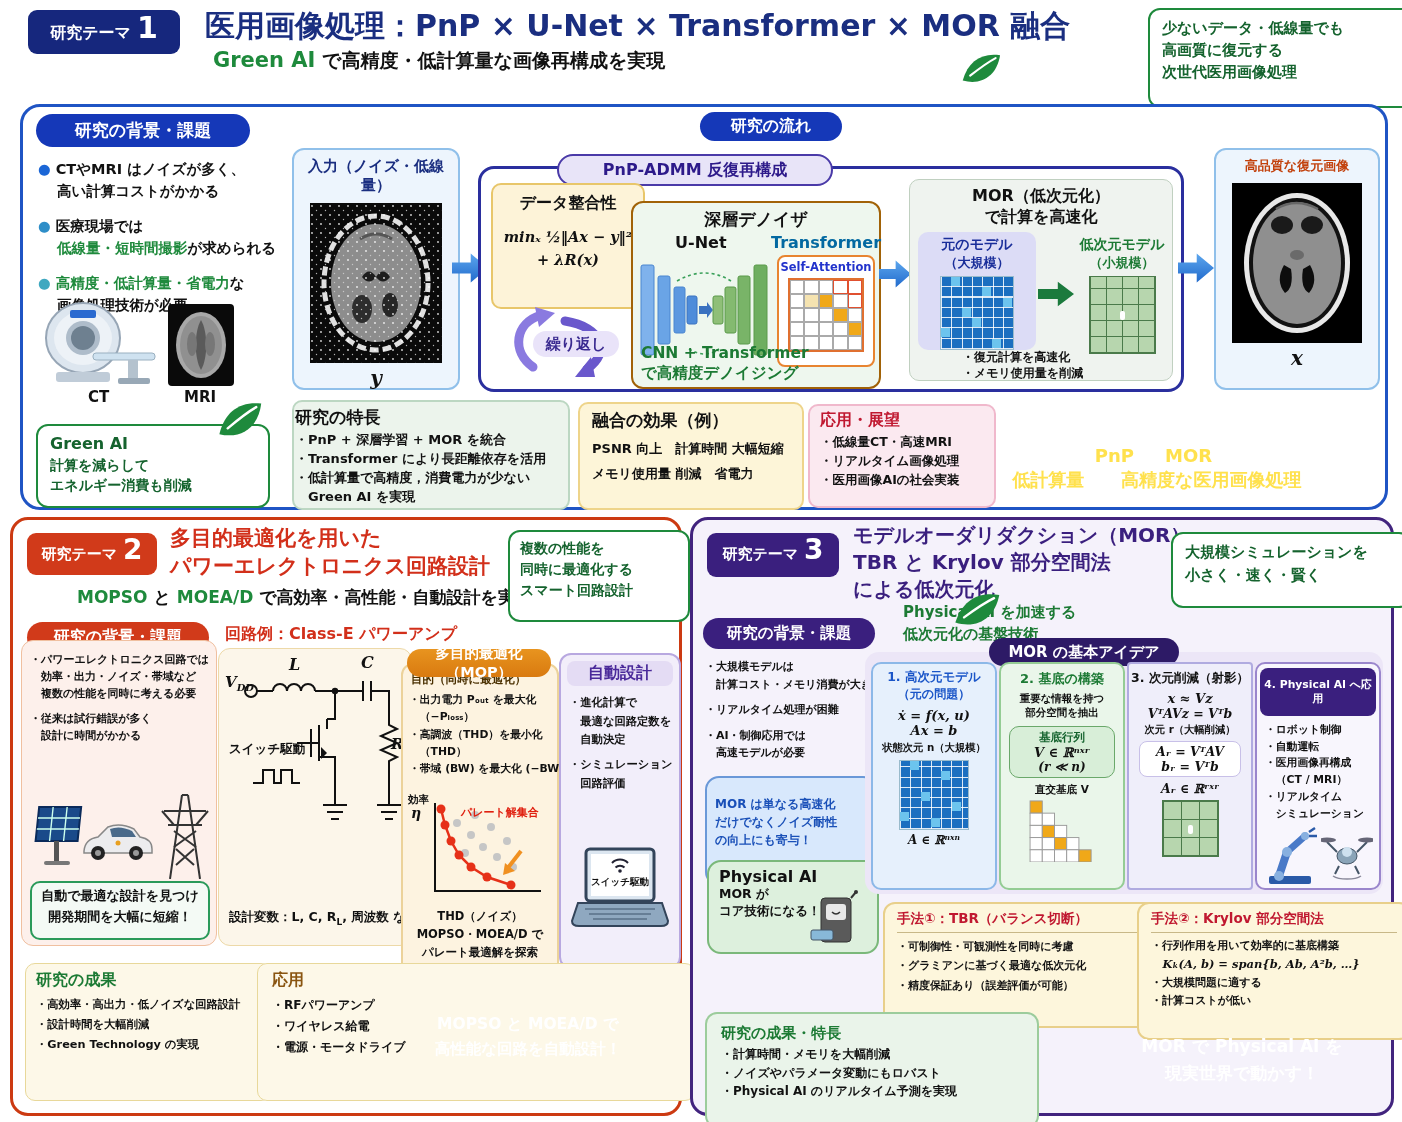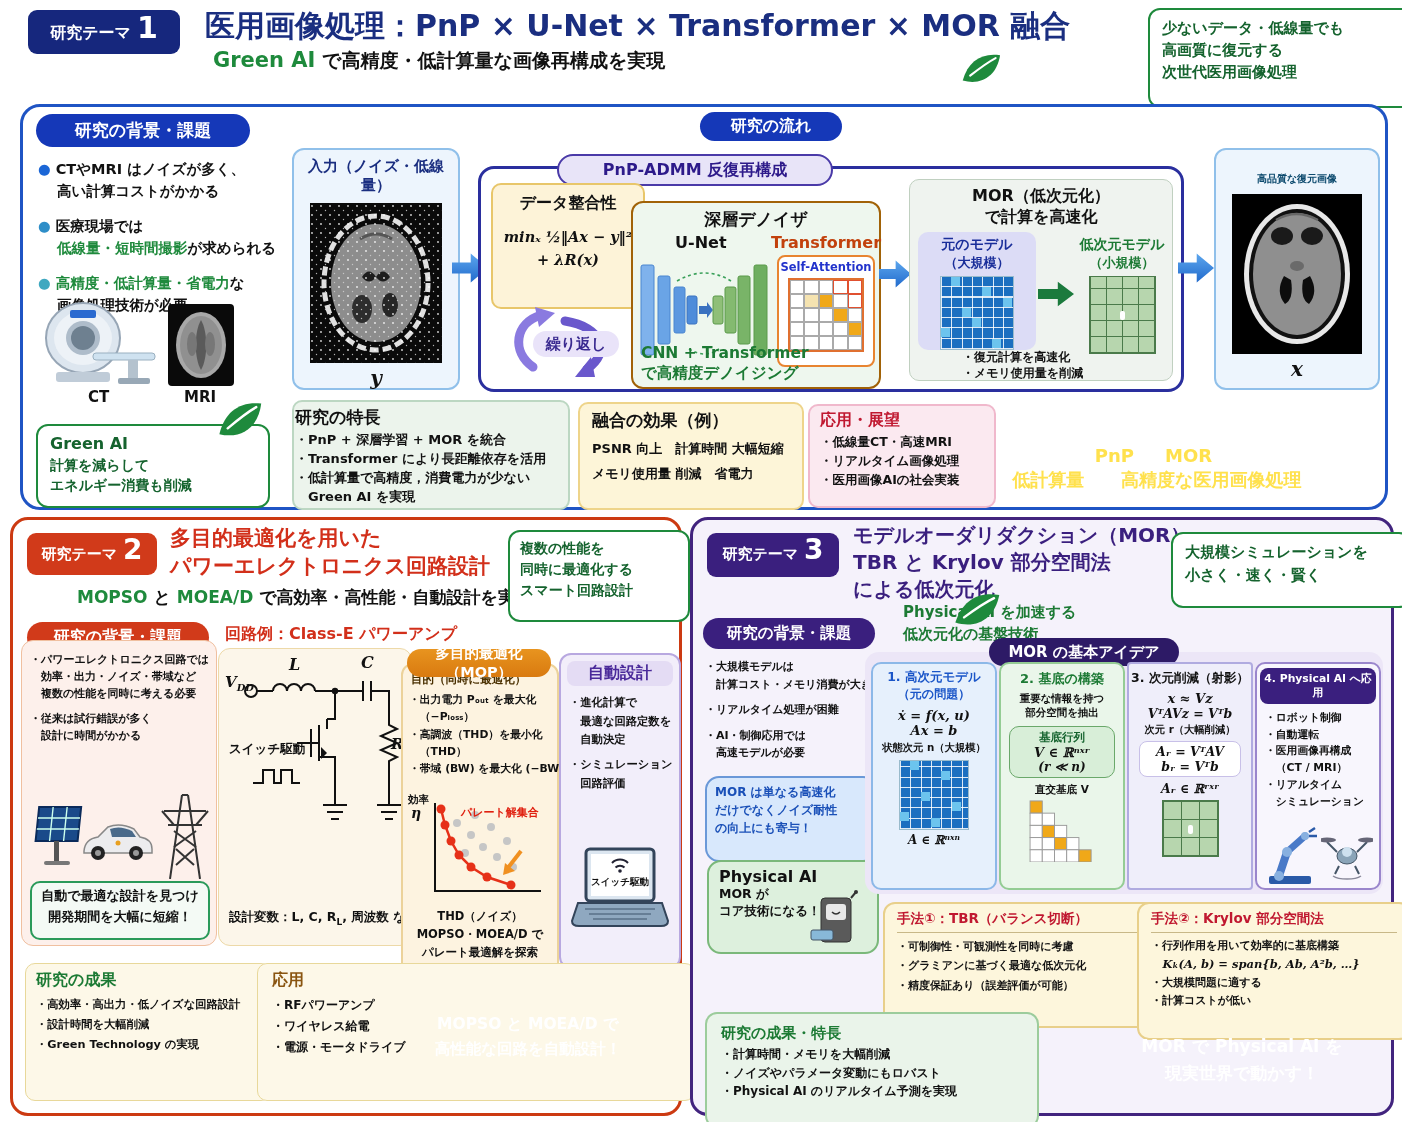--- a/index.html
+++ b/index.html
@@ -141,21 +141,21 @@
     <path d="M66 16 C 104 22 112 48 88 64" stroke="#6a58cc" stroke-width="9" fill="none" stroke-linecap="round"></path>
     <polygon points="96,72 76,72 92,52" fill="#6a58cc"></polygon>
   </svg>
   <div class="abs pill" style="left:52px;top:162px;width:86px;height:26px;background:#e9e3f9;color:#3a2a90;font-size:15px">
         <span>繰り返し</span>
       </div>
 
   <div class="abs" style="left:150px;top:32px;width:246px;height:184px;background:#eef7ee;border:2px solid #a16207;border-radius:12px">
     <div class="ctr" style="margin-top:5px;font-size:17px">深層デノイザ</div>
     <div class="abs ln" style="left:42px;top:30px;font-size:16px">U-Net</div>
-    <div class="abs ln" style="left:138px;top:30px;font-size:16px;color:#c2410c">Transformer</div>
+    <div class="abs ln" style="left:138px;top:30px;font-size:16px;color:#0369a1">Transformer</div>
     <svg class="abs" style="left:6px;top:54px" width="132" height="108" viewBox="0 0 132 108">
       <rect x="2" y="8" width="13" height="90" rx="2" fill="#7fb2ec" stroke="#4a86d0"></rect>
       <rect x="19" y="19" width="12" height="68" rx="2" fill="#6aa4e6" stroke="#4a86d0"></rect>
       <rect x="35" y="30" width="11" height="46" rx="2" fill="#5c98e0" stroke="#4a86d0"></rect>
       <rect x="48" y="39" width="10" height="28" rx="2" fill="#4e8cda" stroke="#3a72c0"></rect>
       <polygon points="60,49 68,49 68,45 74,53 68,61 68,57 60,57" fill="#3a72c0"></polygon>
       <rect x="74" y="39" width="10" height="28" rx="2" fill="#8fbf78" stroke="#5a9a4a"></rect>
       <rect x="86" y="30" width="11" height="46" rx="2" fill="#84ba70" stroke="#5a9a4a"></rect>
       <rect x="99" y="19" width="12" height="68" rx="2" fill="#79b468" stroke="#5a9a4a"></rect>
       <rect x="115" y="8" width="13" height="90" rx="2" fill="#6eae60" stroke="#5a9a4a"></rect>
@@ -227,21 +227,21 @@
     <div class="abs" style="left:52px;top:170px;font-size:12px;line-height:1.3">
       <div class="ln">・復元計算を高速化</div>
       <div class="ln">・メモリ使用量を削減</div>
     </div>
   </div>
 </div>
 
 <div class="abs arrowR" style="left:1178px;top:250px;width:36px;height:36px"></div>
 
 <div class="abs" style="left:1214px;top:148px;width:162px;height:238px;background:#edf5fd;border:2px solid #90c0ea;border-radius:12px">
-  <div class="ctr" style="margin-top:22px;font-size:10px;color:#0c4a6e">高品質な復元画像</div>
+  <div class="ctr" style="margin-top:7px;font-size:13px;color:#c2410c">高品質な復元画像</div>
   <svg style="display:block;margin:8px auto 0" width="130" height="160" viewBox="0 0 130 160">
     <rect width="130" height="160" fill="#000"></rect>
     <ellipse cx="65" cy="80" rx="53" ry="70" fill="#e8e8e8"></ellipse>
     <ellipse cx="65" cy="80" rx="48" ry="65" fill="#111"></ellipse>
     <ellipse cx="65" cy="80" rx="44" ry="61" fill="#8f8f8f"></ellipse>
     <ellipse cx="50" cy="42" rx="11" ry="9" fill="#1a1a1a"></ellipse>
         <ellipse cx="80" cy="42" rx="11" ry="9" fill="#1a1a1a"></ellipse>
     <path d="M52 82 q-9 16 1 28 q9 -5 6 -24 z" fill="#0d0d0d"></path>
         <path d="M78 82 q9 16 -1 28 q-9 -5 -6 -24 z" fill="#0d0d0d"></path>
     <ellipse cx="65" cy="72" rx="7" ry="5" fill="#6a6a6a"></ellipse>
@@ -479,21 +479,21 @@
         <span>研究の背景・課題</span>
       </div>
 
   <div class="abs" style="left:12px;top:138px;font-size:11px;line-height:1.6">
     <div class="ln">・大規模モデルは</div>
     <div class="ln">　計算コスト・メモリ消費が大きい</div>
     <div class="ln" style="margin-top:8px">・リアルタイム処理が困難</div>
     <div class="ln" style="margin-top:8px">・AI・制御応用では</div>
     <div class="ln">　高速モデルが必要</div>
   </div>
-  <div class="abs" style="left:12px;top:256px;width:152px;height:72px;background:#d8e8fc;border:2px solid #6a98d8;border-radius:14px;padding:5px 8px;font-size:12px;line-height:1.5;color:#1a50b8">
+  <div class="abs" style="left:12px;top:256px;width:152px;height:72px;background:#d8e8fc;border:2px solid #6a98d8;border-radius:14px;padding:17px 8px;font-size:12px;line-height:1.5;color:#1a50b8">
     <div class="ln">MOR は単なる高速化</div>
     <div class="ln">だけでなくノイズ耐性</div>
     <div class="ln">の向上にも寄与！</div>
   </div>
   <div class="abs" style="left:14px;top:340px;width:148px;height:80px;background:#ddf0dd;border:2px solid #7ab87a;border-radius:14px;padding:5px 10px">
     <div class="ln" style="font-size:16px">Physical AI</div>
     <div class="ln" style="font-size:12.5px">MOR が</div>
     <div class="ln" style="font-size:12.5px">コア技術になる！</div>
     <svg class="abs" style="left:98px;top:26px" width="52" height="62" viewBox="0 0 52 62">
       <rect x="14" y="10" width="30" height="44" rx="4" fill="#5a5a5a" stroke="#333"></rect>
@@ -567,21 +567,21 @@
       <div class="ctr ser ln" style="font-size:12.5px">Aᵣ = VᵀAV</div>
       <div class="ctr ser ln" style="font-size:12.5px">bᵣ = Vᵀb</div>
     </div>
     <div class="ctr ser ln" style="margin-top:4px;font-size:12.5px">Aᵣ ∈ ℝʳˣʳ</div>
     <div class="mat-green" style="width:55px;height:55px;margin:4px auto 0;background-image:repeating-linear-gradient(0deg,#4a7a4a 0 1px,transparent 1px 18px),repeating-linear-gradient(90deg,#4a7a4a 0 1px,transparent 1px 18px)">
           <i style="left:25px;top:24px"></i>
         </div>
   </div>
 
   <div class="abs" style="left:562px;top:142px;width:122px;height:224px;background:#f8f6fd;border:2px solid #9a86cc;border-radius:10px">
-    <div class="ctr" style="margin:4px 3px 0;background:#3a1f7e;color:#fff;border-radius:8px;font-size:10.8px;padding:4px 0">4. Physical AI へ応用</div>
+    <div class="ctr" style="margin:4px 3px 0;background:#3a1f7e;color:#fff;border-radius:8px;font-size:10.8px;padding:10px 0">4. Physical AI へ応用</div>
     <div style="margin:6px 0 0 8px;font-size:10.8px;line-height:1.55">
       <div class="ln">・ロボット制御</div>
       <div class="ln">・自動運転</div>
       <div class="ln">・医用画像再構成</div>
       <div class="ln">　（CT / MRI）</div>
       <div class="ln">・リアルタイム</div>
       <div class="ln">　シミュレーション</div>
     </div>
     <svg class="abs" style="left:6px;top:158px" width="56" height="64" viewBox="0 0 56 64">
       <rect x="6" y="54" width="42" height="8" rx="2" fill="#2a5aa8"></rect>

